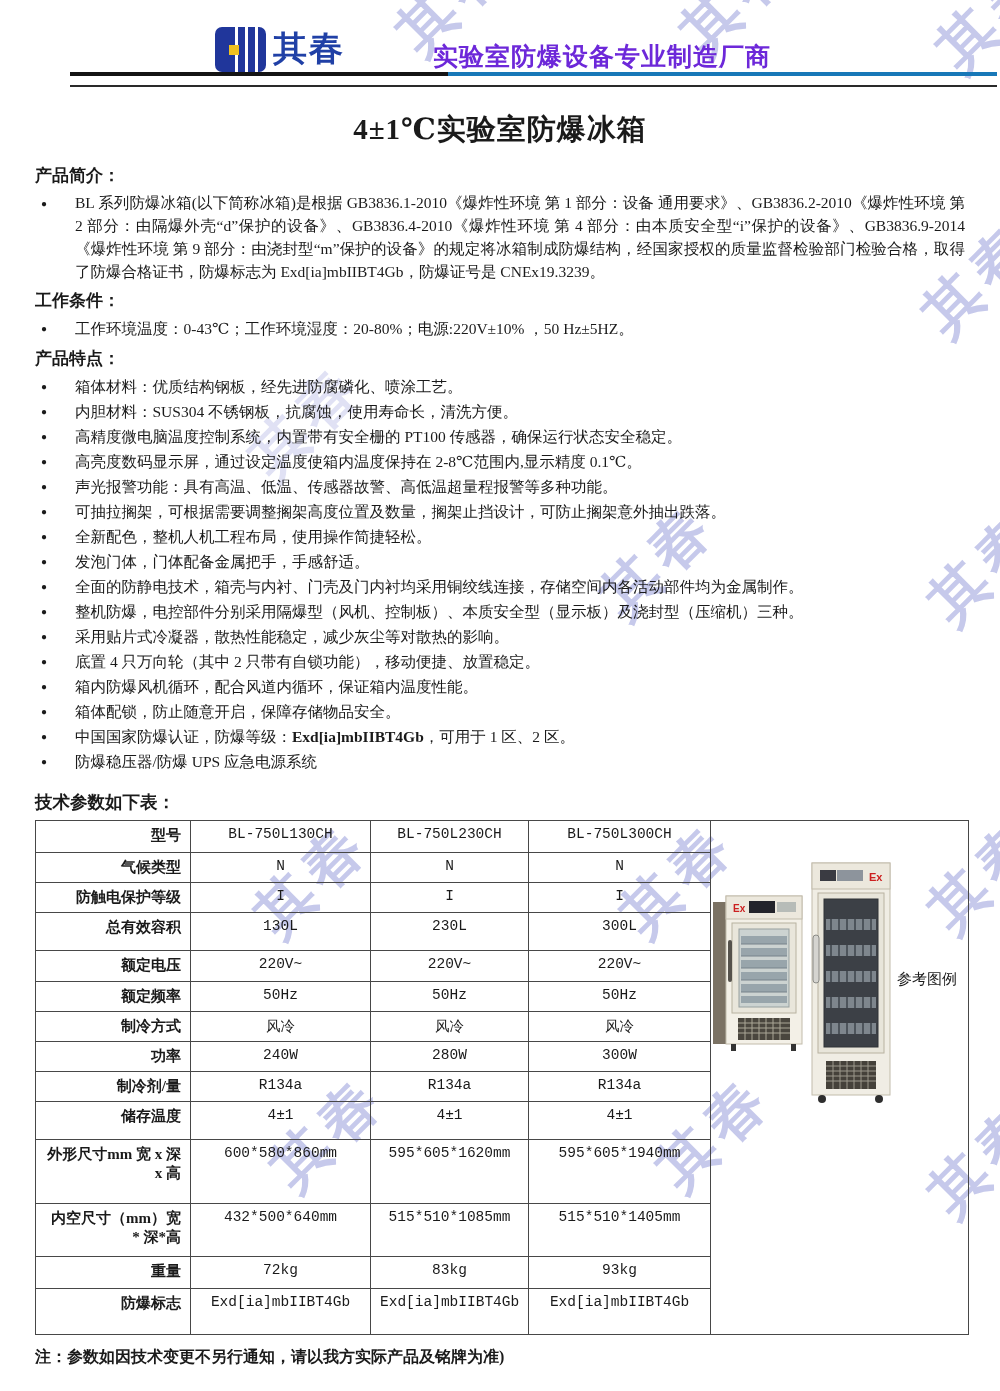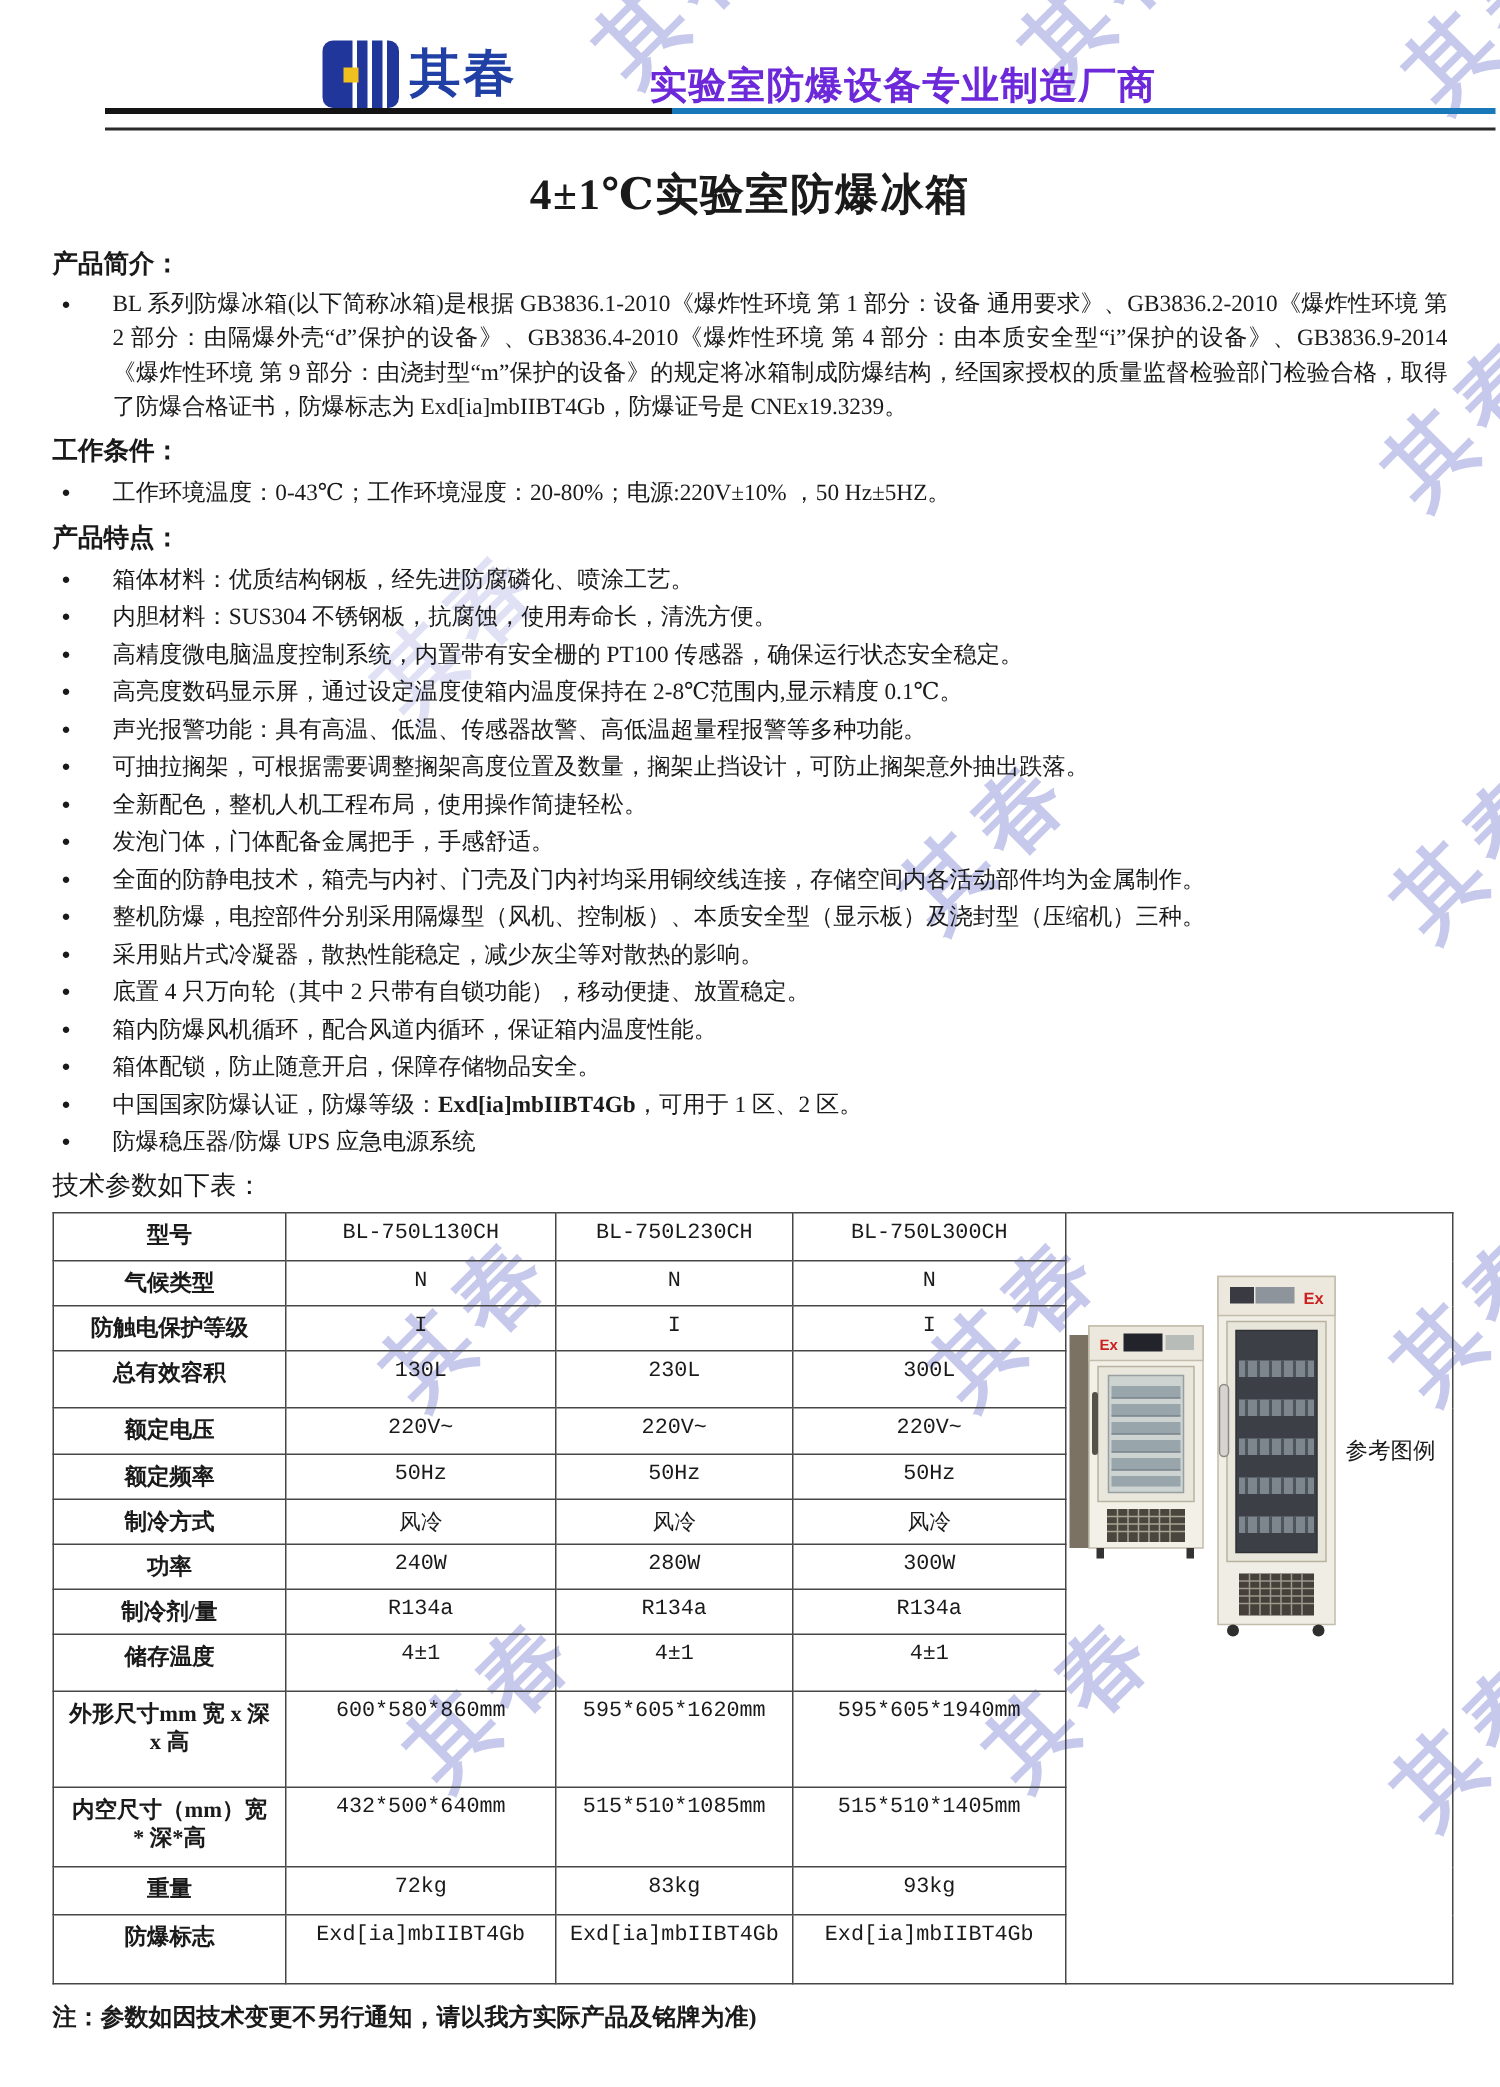--- a/index.html
+++ b/index.html
@@ -42,28 +42,28 @@
   }
   
   .sec-h{font-size:17px; font-weight:bold; margin:6px 0 4px 0;}
   ul.blist{list-style:none; margin:0; padding:0;}
   ul.blist li{display:flex; align-items:flex-start; line-height:25px; font-size:15.5px;}
   ul.blist .dot{flex:0 0 34px; padding-left:6px; font-size:10px; line-height:25px;}
   ul.blist .btxt{flex:1;}
   ul.intro-list li{line-height:23px;}
   ul.intro-list .btxt{text-align:justify;}
   .opt-h{font-size:16px; font-weight:bold; margin:4px 0 2px 0;}
-  .tbl-h{font-size:17.5px; font-weight:normal; margin:4px 0 6px 0;}
+  .tbl-h{font-size:17.5px; font-weight:bold; margin:16px 0 6px 0;}
   
   table.spec{border-collapse:collapse; table-layout:fixed; width:933px; margin-left:0;}
   table.spec th, table.spec td{
     border:1.4px solid #474747; vertical-align:top; padding:5px 9px;text-align:center;
   }
   table.spec th{
-    text-align:center; font-size:15px; font-weight:bold; width:155px;
+    text-align:right; font-size:15px; font-weight:bold; width:155px;
     font-family:"Liberation Serif",serif;
   }
   table.spec td{
     font-family:"Liberation Mono","DejaVu Sans Mono",monospace;
     font-size:14.5px; font-weight:normal;
   }
   table.spec col.c1{width:155px;} table.spec col.c2{width:180px;}
   table.spec col.c3{width:158px;} table.spec col.c4{width:182px;}
   table.spec col.c5{width:258px;}
   table.spec tr:nth-child(1){height:32px;}

